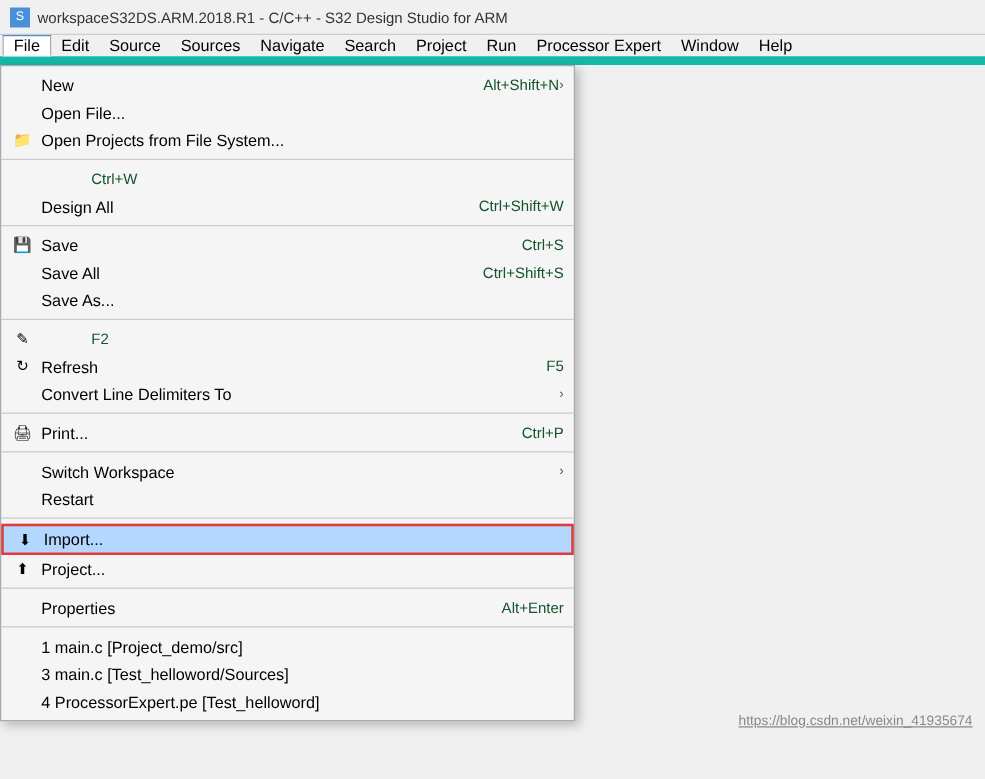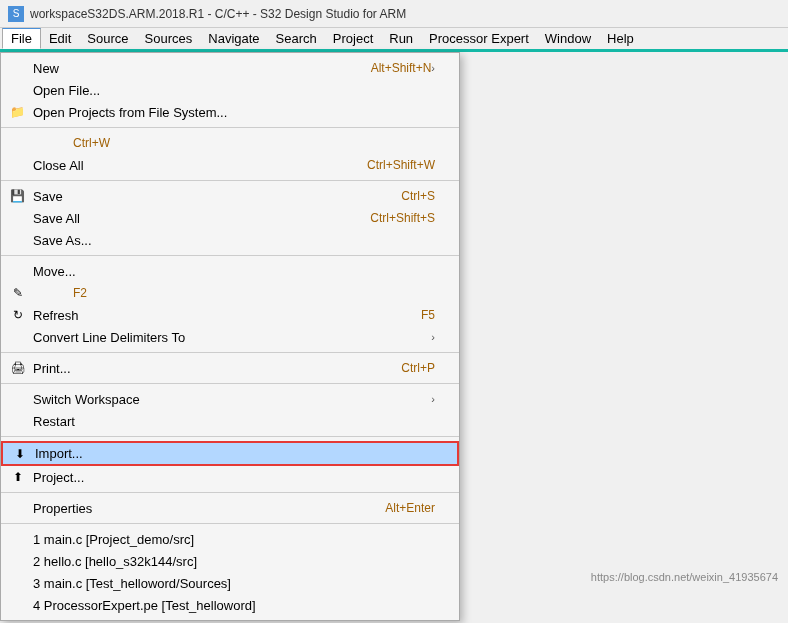--- a/index.html
+++ b/index.html
@@ -35,21 +35,21 @@
       justify-content: center;
       color: white;
     }
 
     
     .menu-bar {
       background: #f0f0f0;
       height: 24px;
       display: flex;
       align-items: center;
-      border-bottom: 3px solid #14b8a6;
+      border-bottom: 7px solid #14b8a6;
       padding: 0 2px;
     }
     .menu-item {
       padding: 2px 8px;
       cursor: pointer;
       font-size: 13px;
       color: #000;
       height: 100%;
       display: flex;
       align-items: center;
@@ -78,35 +78,35 @@
       padding: 4px 0;
     }
     .menu-section-divider {
       height: 1px;
       background: #ccc;
       margin: 4px 0;
     }
     .dropdown-item {
       display: flex;
       align-items: center;
-      padding: 3px 24px 3px 32px;
+      padding: 3px 8px 3px 32px;
       cursor: pointer;
       position: relative;
       color: #000;
       min-height: 22px;
     }
     .dropdown-item.highlighted {
       background: #b3d7ff;
       border: 2px solid #e53935;
     }
     .item-label {
       flex: 1;
     }
     .item-shortcut {
-      color: #a16207;
+      color: #14532d;
       font-size: 12px;
       margin-left: 40px;
     }
     .item-arrow {
       color: #555;
       font-size: 11px;
     }
     .item-icon {
       position: absolute;
       left: 8px;
@@ -131,20 +131,21 @@
       justify-content: flex-end;
       padding: 4px 8px;
     }
 
     .watermark {
       position: absolute;
       bottom: 40px;
       right: 10px;
       font-size: 11px;
       color: #888;
+      text-decoration: underline;
     }
   </style>
 </head>
 <body>
 
 <div class="title-bar">
   <div class="title-bar-icon">S</div>
   <span>workspaceS32DS.ARM.2018.R1 - C/C++ - S32 Design Studio for ARM</span>
 </div>
 
@@ -177,21 +178,21 @@
       <span class="item-icon">📁</span>
       <span class="item-label">Open Projects from File System...</span>
     </div>
 
     <div class="menu-section-divider"></div>
 
     <div class="dropdown-item">
       <span class="item-shortcut">Ctrl+W</span>
     </div>
     <div class="dropdown-item">
-      <span class="item-label">Close All</span>
+      <span class="item-label">Design All</span>
       <span class="item-shortcut">Ctrl+Shift+W</span>
     </div>
 
     <div class="menu-section-divider"></div>
 
     <div class="dropdown-item">
       <span class="item-icon">💾</span>
       <span class="item-label">Save</span>
       <span class="item-shortcut">Ctrl+S</span>
     </div>
@@ -199,23 +200,20 @@
       <span class="item-label">Save All</span>
       <span class="item-shortcut">Ctrl+Shift+S</span>
     </div>
     <div class="dropdown-item">
       <span class="item-label">Save As...</span>
     </div>
 
     <div class="menu-section-divider"></div>
 
     <div class="dropdown-item">
-      <span class="item-label">Move...</span>
-    </div>
-    <div class="dropdown-item">
       <span class="item-icon">✎</span>
       <span class="item-shortcut">F2</span>
     </div>
     <div class="dropdown-item">
       <span class="item-icon">↻</span>
       <span class="item-label">Refresh</span>
       <span class="item-shortcut">F5</span>
     </div>
     <div class="dropdown-item">
       <span class="item-label">Convert Line Delimiters To</span>
@@ -257,23 +255,20 @@
       <span class="item-label">Properties</span>
       <span class="item-shortcut">Alt+Enter</span>
     </div>
 
     <div class="menu-section-divider"></div>
 
     <div class="dropdown-item">
       <span class="item-label">1 main.c [Project_demo/src]</span>
     </div>
     <div class="dropdown-item">
-      <span class="item-label">2 hello.c [hello_s32k144/src]</span>
-    </div>
-    <div class="dropdown-item">
       <span class="item-label">3 main.c [Test_helloword/Sources]</span>
     </div>
     <div class="dropdown-item">
       <span class="item-label">4 ProcessorExpert.pe [Test_helloword]</span>
     </div>
 
   </div>
 </div>
 
 <div class="content-area">

